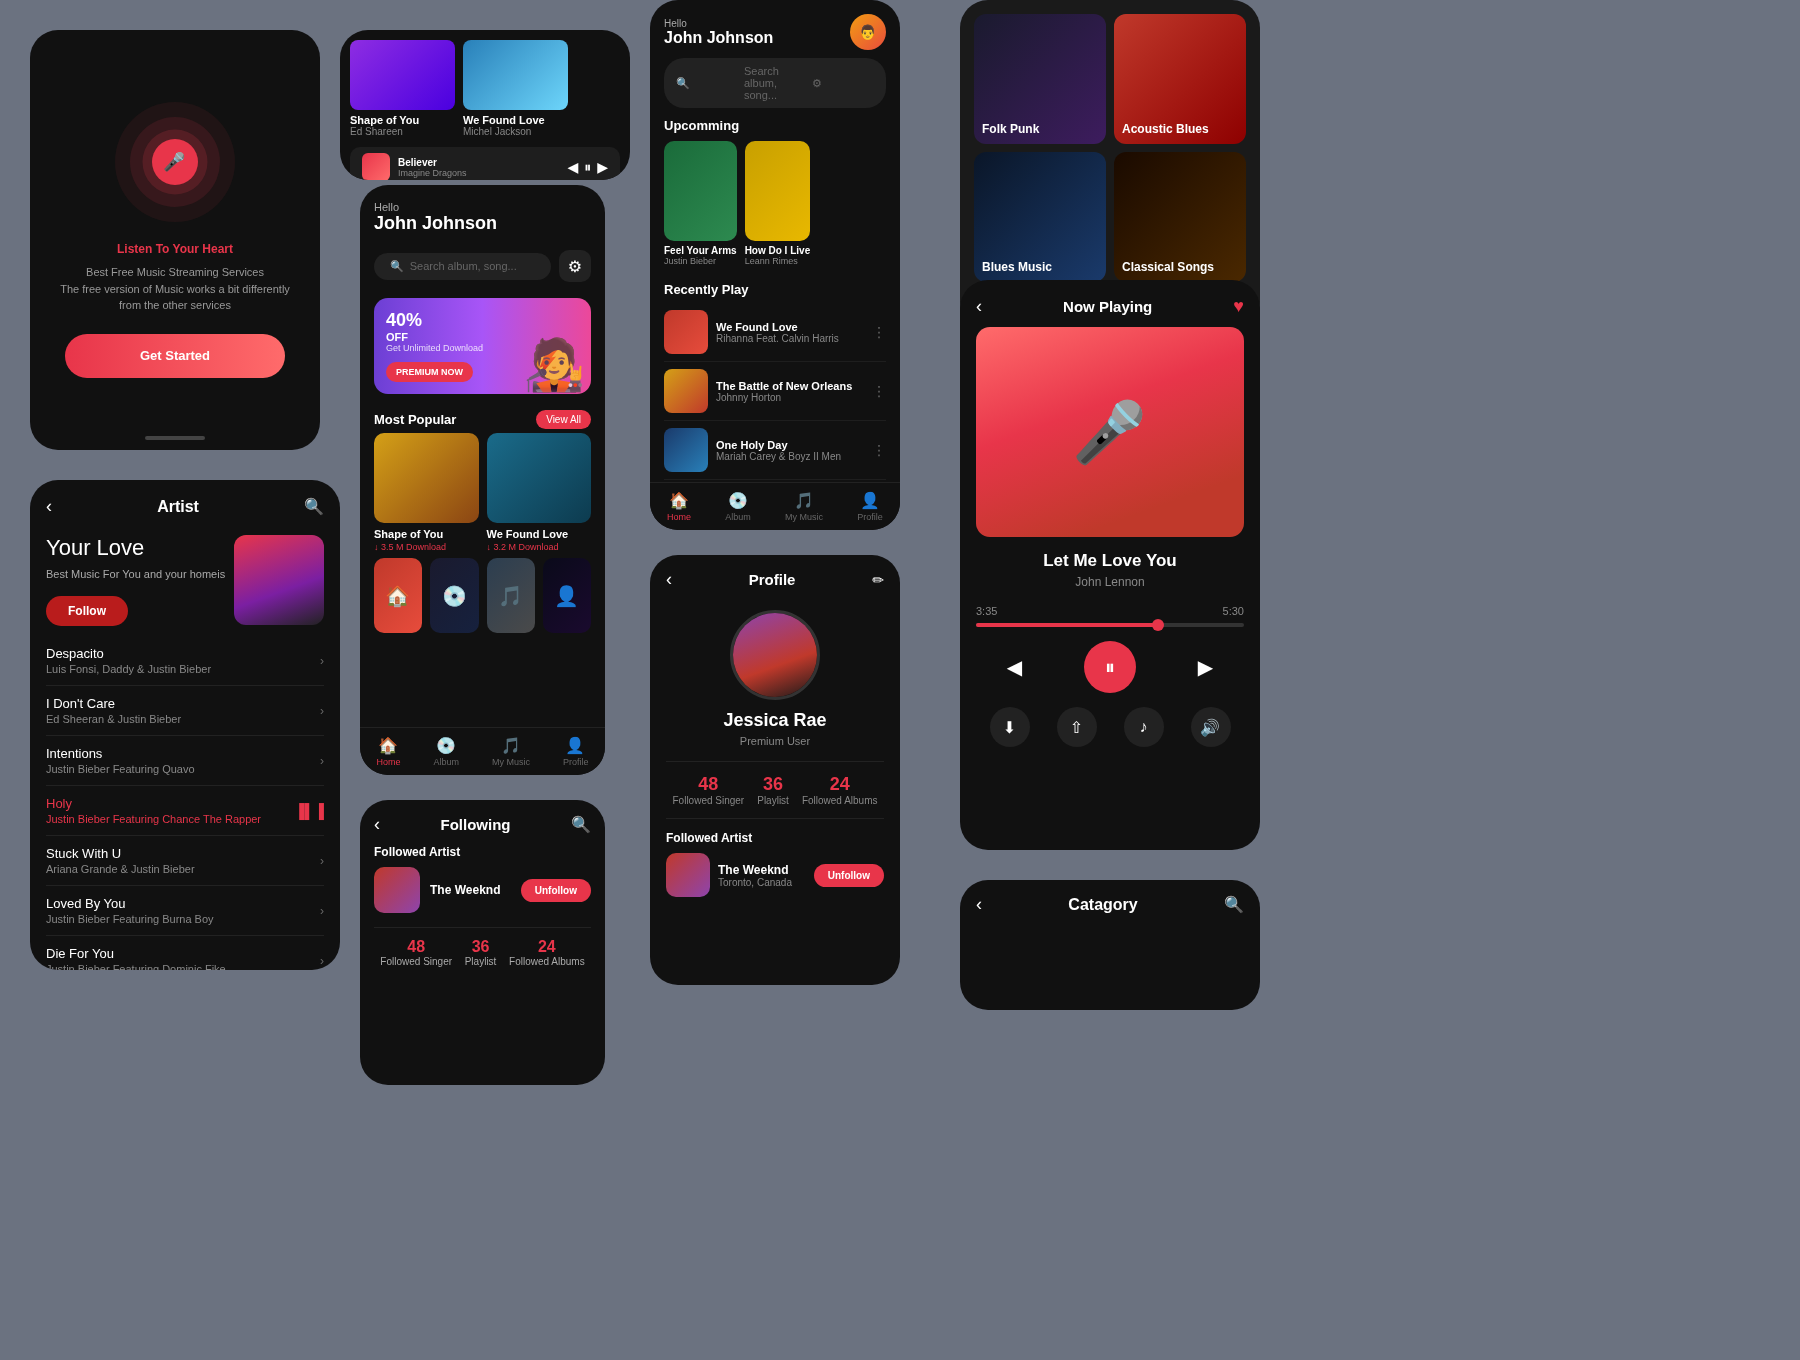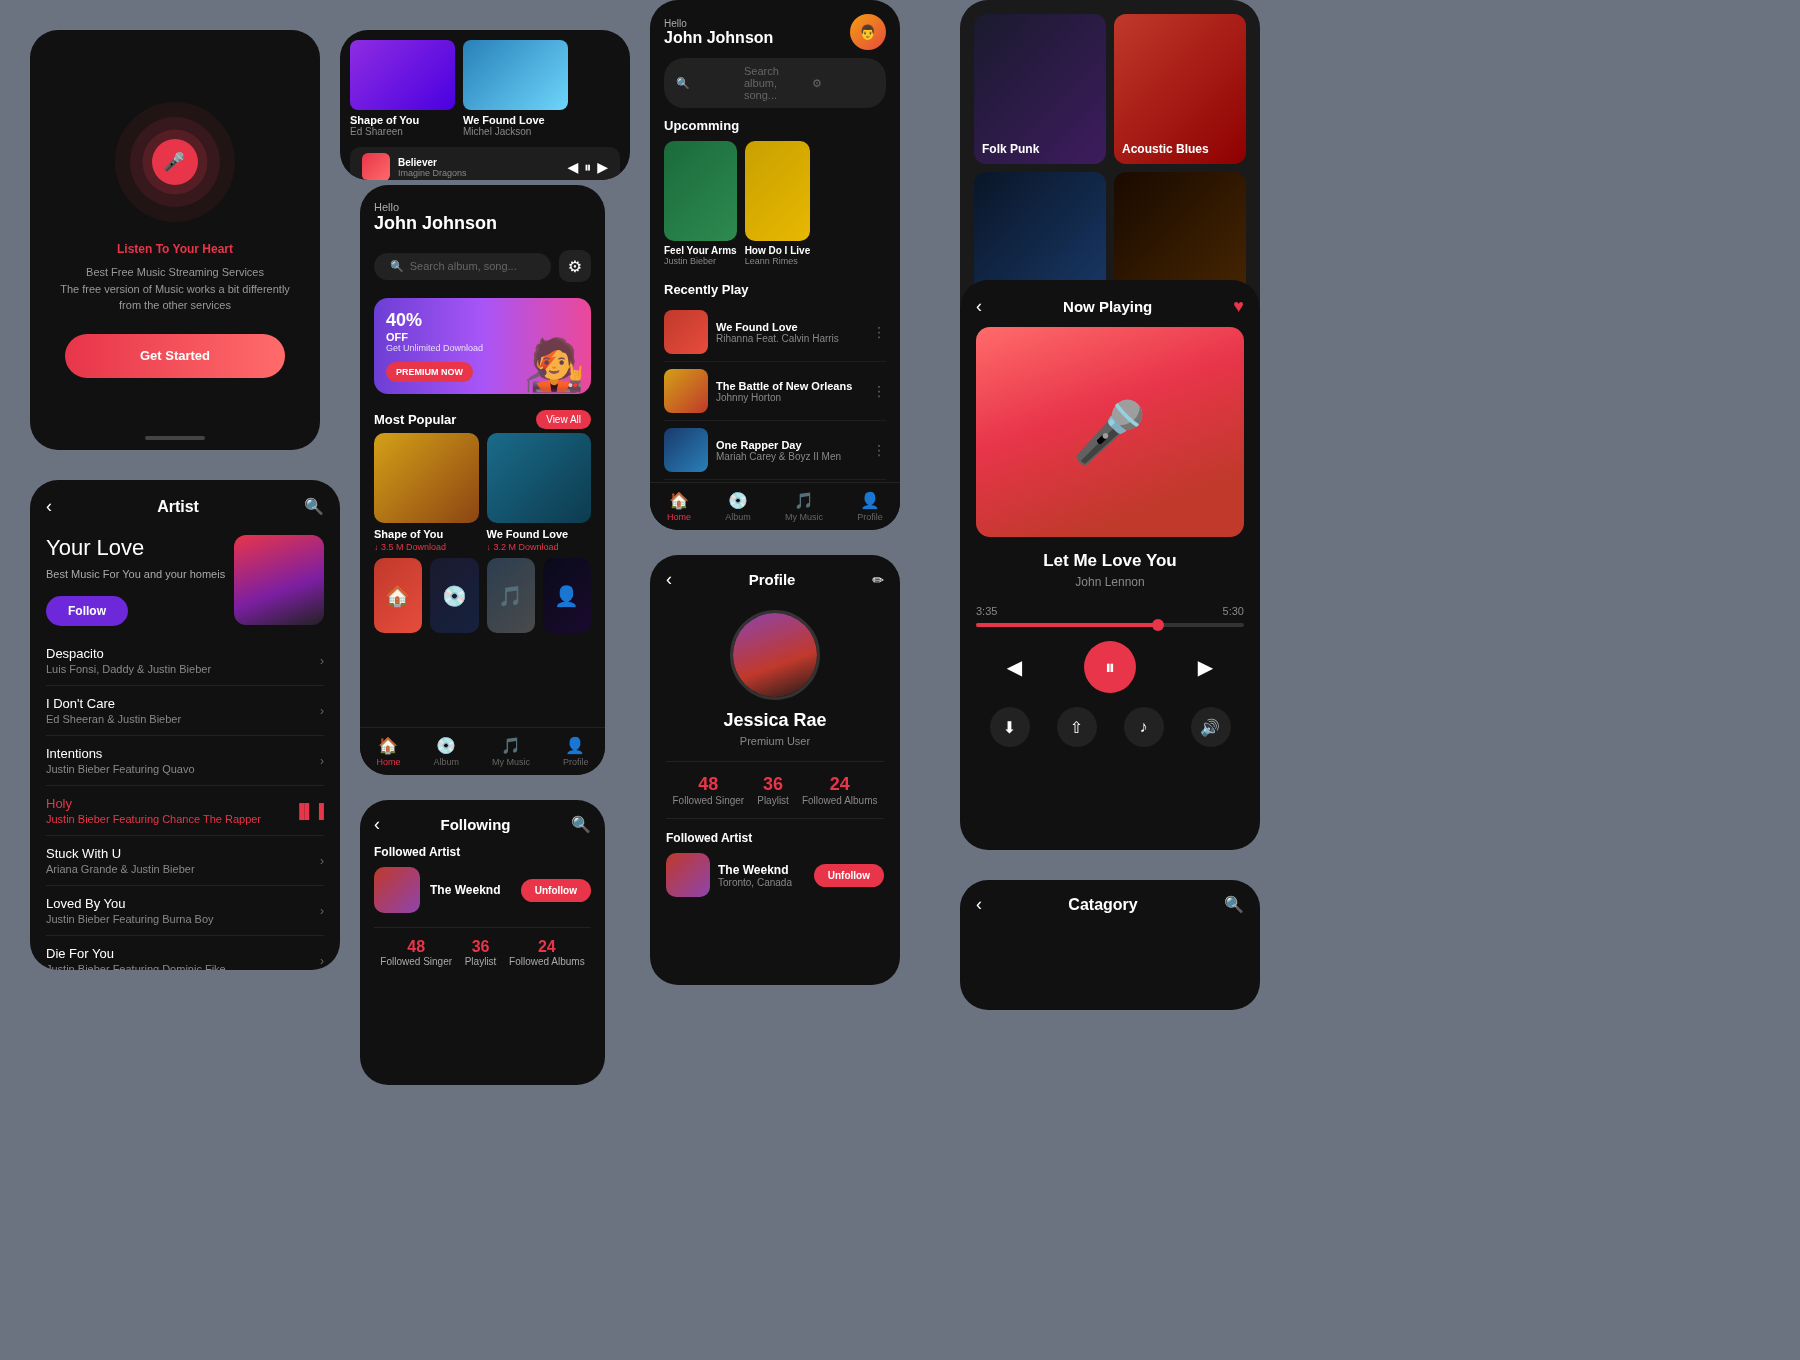--- a/index.html
+++ b/index.html
@@ -96,21 +96,21 @@
     .search-icon-sm { color: white; font-size: 16px; cursor: pointer; }
 
     .artist-hero {
       padding: 10px 16px;
       display: flex; align-items: flex-start; justify-content: space-between;
     }
     .artist-info { flex: 1; }
     .artist-name { font-size: 22px; font-weight: 400; margin-bottom: 6px; }
     .artist-desc { font-size: 11px; color: #aaa; line-height: 1.4; margin-bottom: 14px; }
     .follow-btn {
-      background: #6d28d9; border-radius: 20px;
+      background: #b91c1c; border-radius: 20px;
       padding: 8px 22px; font-size: 12px; font-weight: 600;
       color: white; cursor: pointer; display: inline-block;
     }
     .artist-photo {
       width: 90px; height: 90px; border-radius: 12px;
       background: linear-gradient(135deg, #c0392b, #8e44ad);
       overflow: hidden; flex-shrink: 0;
       display: flex; align-items: center; justify-content: center;
     }
     .artist-photo-inner {
@@ -339,21 +339,21 @@
     
     #card-categories {
       left: 960px;
       top: 0px;
       width: 300px;
       height: 330px;
       background: #1a1a1a;
       border-radius: 28px;
     }
     .cat-grid { display: grid; grid-template-columns: 1fr 1fr; gap: 8px; padding: 14px; }
-    .cat-item { border-radius: 12px; height: 150px; overflow: hidden; position: relative; }
+    .cat-item { border-radius: 12px; height: 130px; overflow: hidden; position: relative; }
     .cat-1 { background: linear-gradient(135deg, #1a1a2e, #3d1c5e); }
     .cat-2 { background: linear-gradient(135deg, #c0392b, #8e0000); }
     .cat-3 { background: linear-gradient(135deg, #0a1628, #1a3a6b); }
     .cat-4 { background: linear-gradient(135deg, #1a0a00, #4a2800); }
     .cat-label { position: absolute; bottom: 8px; left: 8px; font-size: 12px; font-weight: 700; color: white; }
 
     
     #card-now-playing {
       left: 960px;
       top: 280px;
@@ -643,21 +643,21 @@
       <div class="recent-thumb rt2"></div>
       <div class="recent-info">
         <div class="recent-title">The Battle of New Orleans</div>
         <div class="recent-artist">Johnny Horton</div>
       </div>
       <span class="more-btn">⋮</span>
     </div>
     <div class="recent-item">
       <div class="recent-thumb rt3"></div>
       <div class="recent-info">
-        <div class="recent-title">One Rapper Day</div>
+        <div class="recent-title">One Holy Day</div>
         <div class="recent-artist">Mariah Carey &amp; Boyz II Men</div>
       </div>
       <span class="more-btn">⋮</span>
     </div>
   </div>
   <div class="search-bottom-nav">
     <div class="nav-item active">
       <span class="nav-icon">🏠</span>
       <span class="nav-label">Home</span>
     </div>

